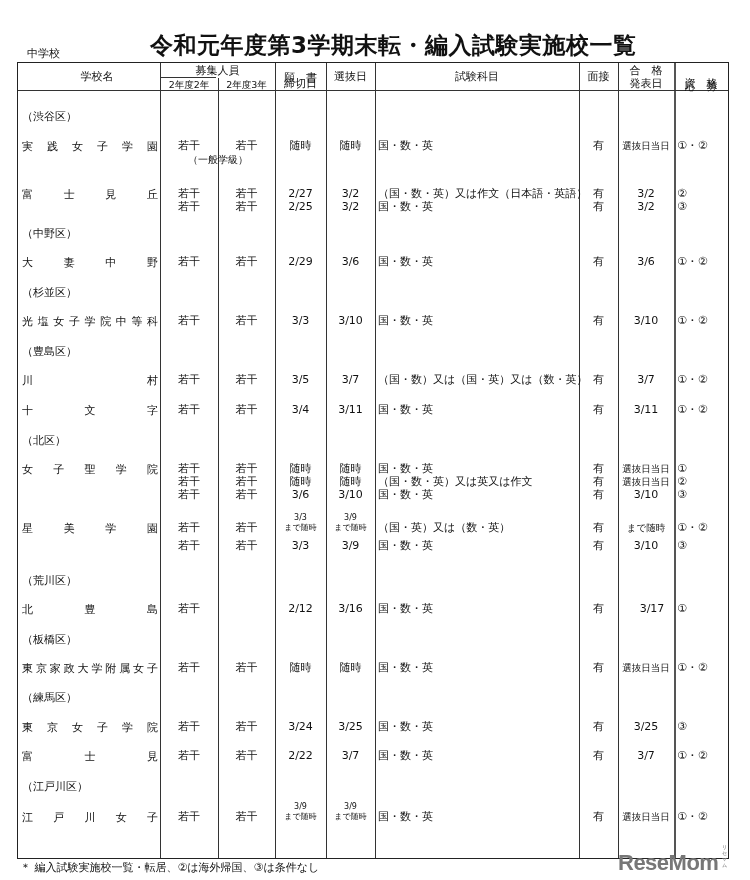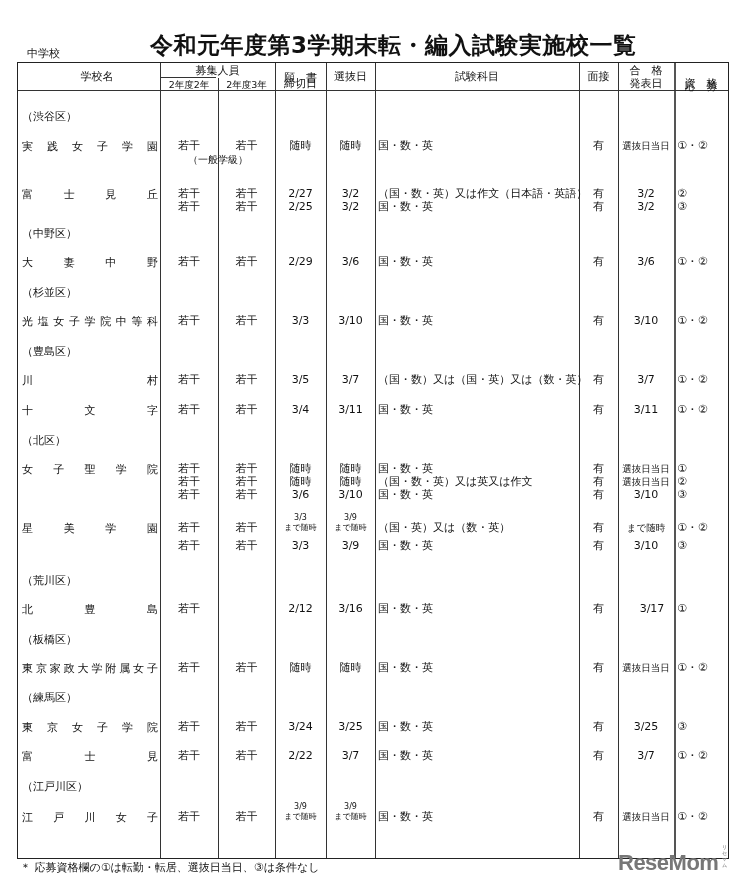--- a/index.html
+++ b/index.html
@@ -294,14 +294,14 @@
       <div class="cell c small" style="left:257px;width:51px;top:739px">3/9</div>
       <div class="cell c small" style="left:257px;width:51px;top:749px">まで随時</div>
       <div class="cell c small" style="left:308px;width:49px;top:739px">3/9</div>
       <div class="cell c small" style="left:308px;width:49px;top:749px">まで随時</div>
       <div class="cell c tiny" style="left:600px;width:56px;top:747px">選抜日当日</div>
       <div class="cell" style="left:360px;top:747px">国・数・英</div>
       <div class="cell" style="left:659px;top:747px">①・②</div>
     </div>
 </div>
 
-<div class="footnote">＊ 応募資格欄の①は転勤・転居、選抜日当日、③は条件なし</div>
+<div class="footnote">＊ 編入試験実施校一覧・転居、②は海外帰国、③は条件なし</div>
 <div class="logo"><span>ReseMom</span><span class="tag">リセマム</span></div>
 
 </body></html>

